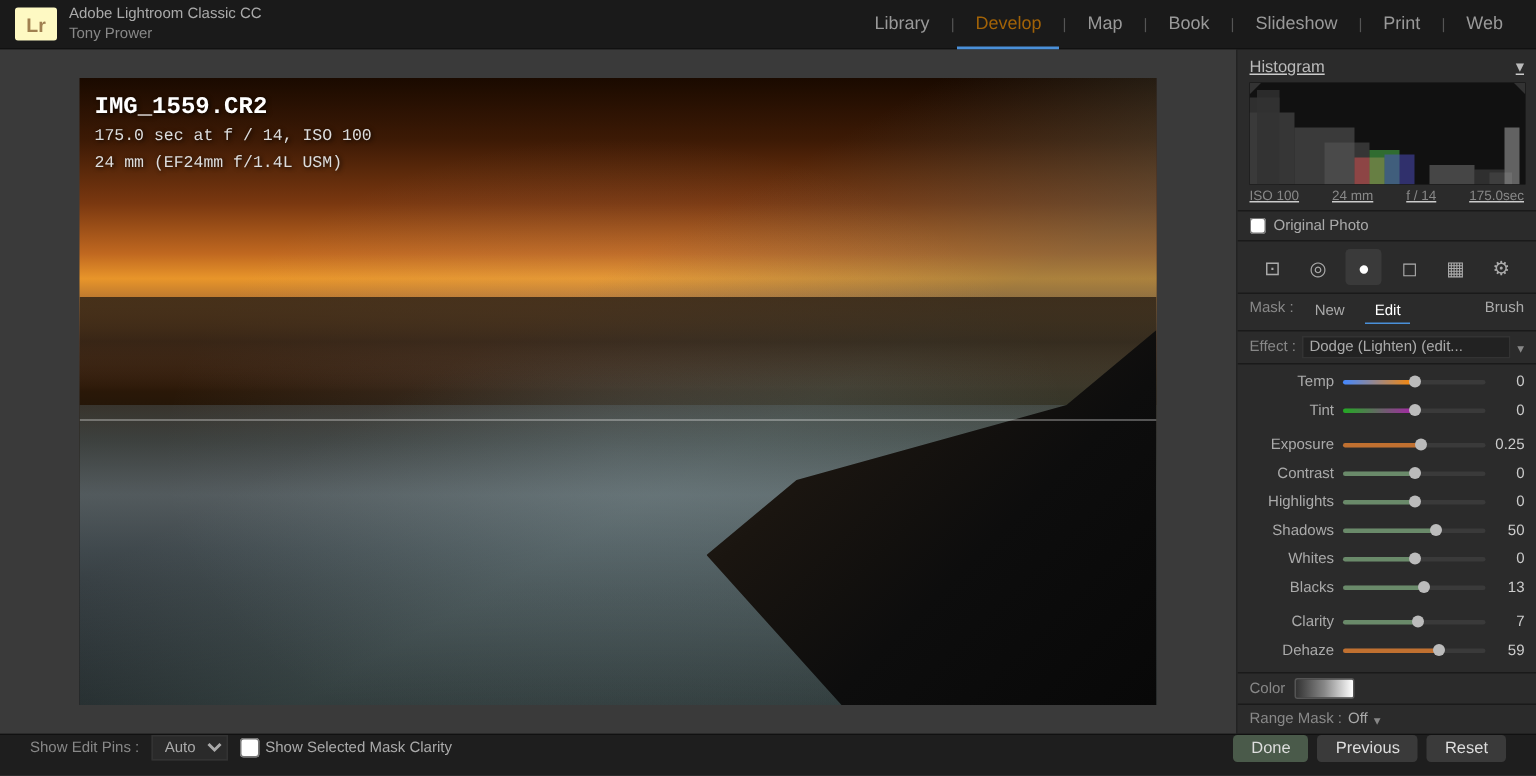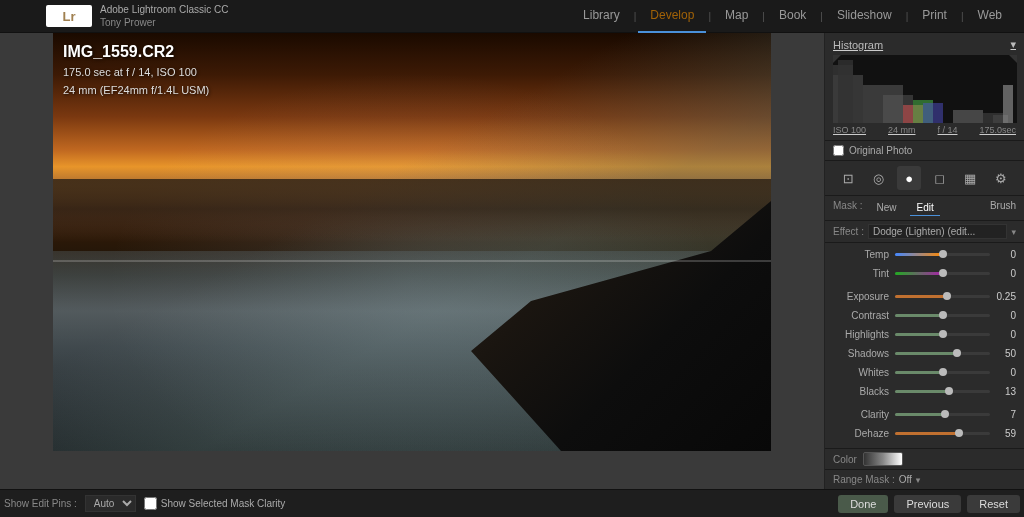--- a/index.html
+++ b/index.html
@@ -23,31 +23,30 @@
       justify-content: space-between;
       padding: 0 10px;
       border-bottom: 1px solid #111;
     }
     #top-bar-left {
       display: flex;
       align-items: center;
       gap: 8px;
     }
     #lr-logo {
-      width: 46px;
+      width: 28px;
       height: 22px;
-      background: #ffffff;
+      background: #fef9c3;
       display: flex;
       align-items: center;
       justify-content: center;
       font-size: 13px;
       font-weight: bold;
       color: #a08050;
       border-radius: 2px;
-      margin-left: 36px;
     }
     #app-info {
       font-size: 10px;
       color: #888;
       line-height: 1.3;
     }
     #app-info .app-name { color: #aaa; }
     #nav-tabs {
       display: flex;
       align-items: center;
@@ -79,22 +78,24 @@
       height: calc(517px - 33px - 28px);
     }
 
     
     #photo-area {
       flex: 1;
       background: #3a3a3a;
       display: flex;
       flex-direction: column;
       align-items: center;
+      justify-content: center;
       position: relative;
       overflow: hidden;
+      font-family: Liberation Mono, monospace;
     }
     #photo-container {
       position: relative;
       width: 718px;
       height: 418px;
     }
     #photo-canvas {
       width: 718px;
       height: 418px;
       background: linear-gradient(
@@ -397,22 +398,22 @@
     .range-mask-value { font-size: 10px; color: #aaa; }
     .range-mask-dropdown { font-size: 9px; color: #888; cursor: pointer; }
 
     
     #bottom-bar {
       width: 100%;
       height: 28px;
       background: #1e1e1e;
       border-top: 1px solid #111;
       display: flex;
-      align-items: center;
-      padding: 0 4px;
+      align-items: flex-start;
+      padding: 0 20px;
       justify-content: space-between;
     }
     #bottom-left {
       display: flex;
       align-items: center;
       gap: 8px;
     }
     .bottom-label { font-size: 10px; color: #888; }
     .bottom-dropdown {
       font-size: 10px;

